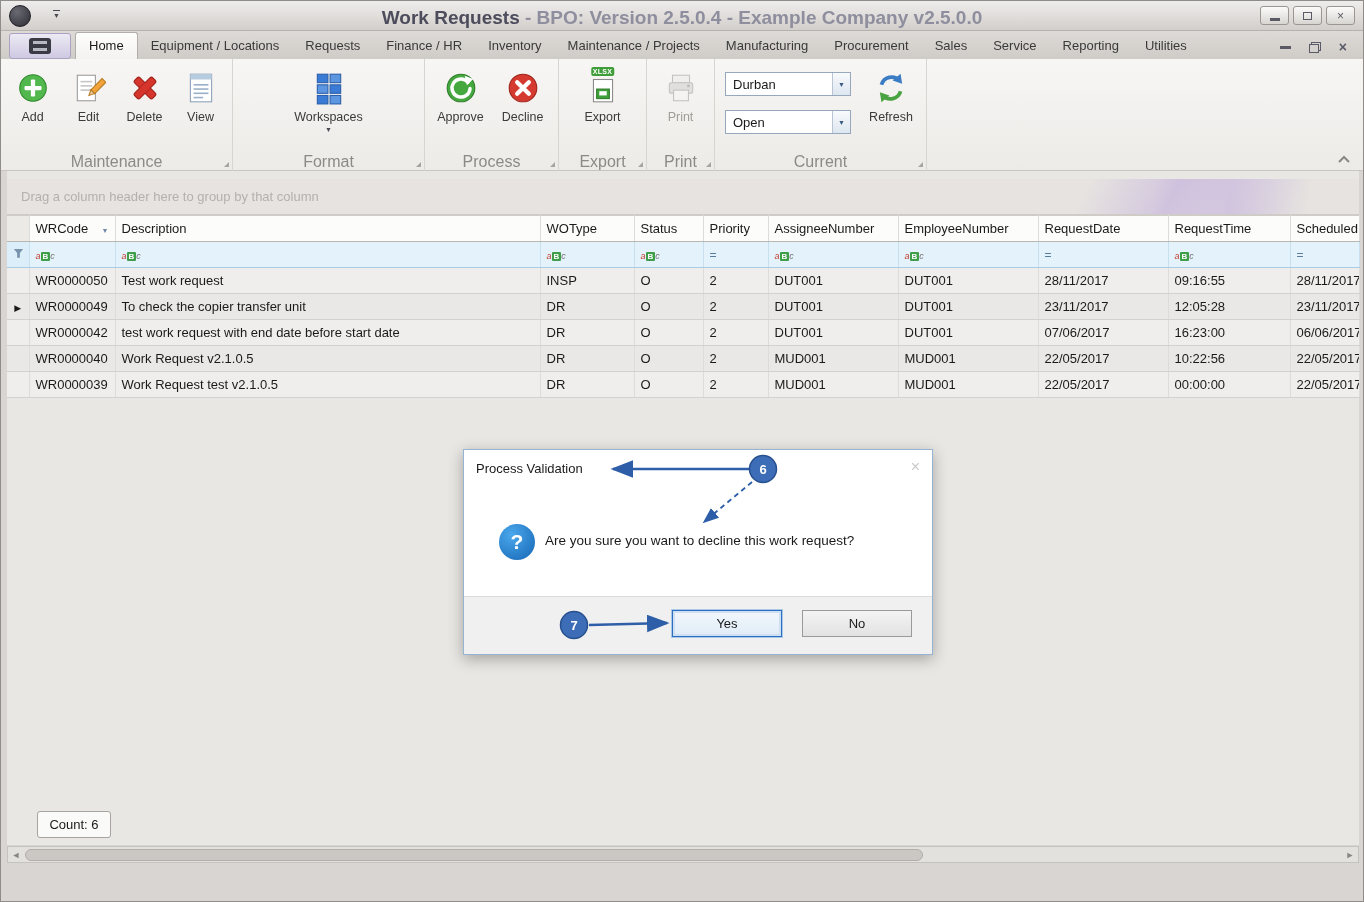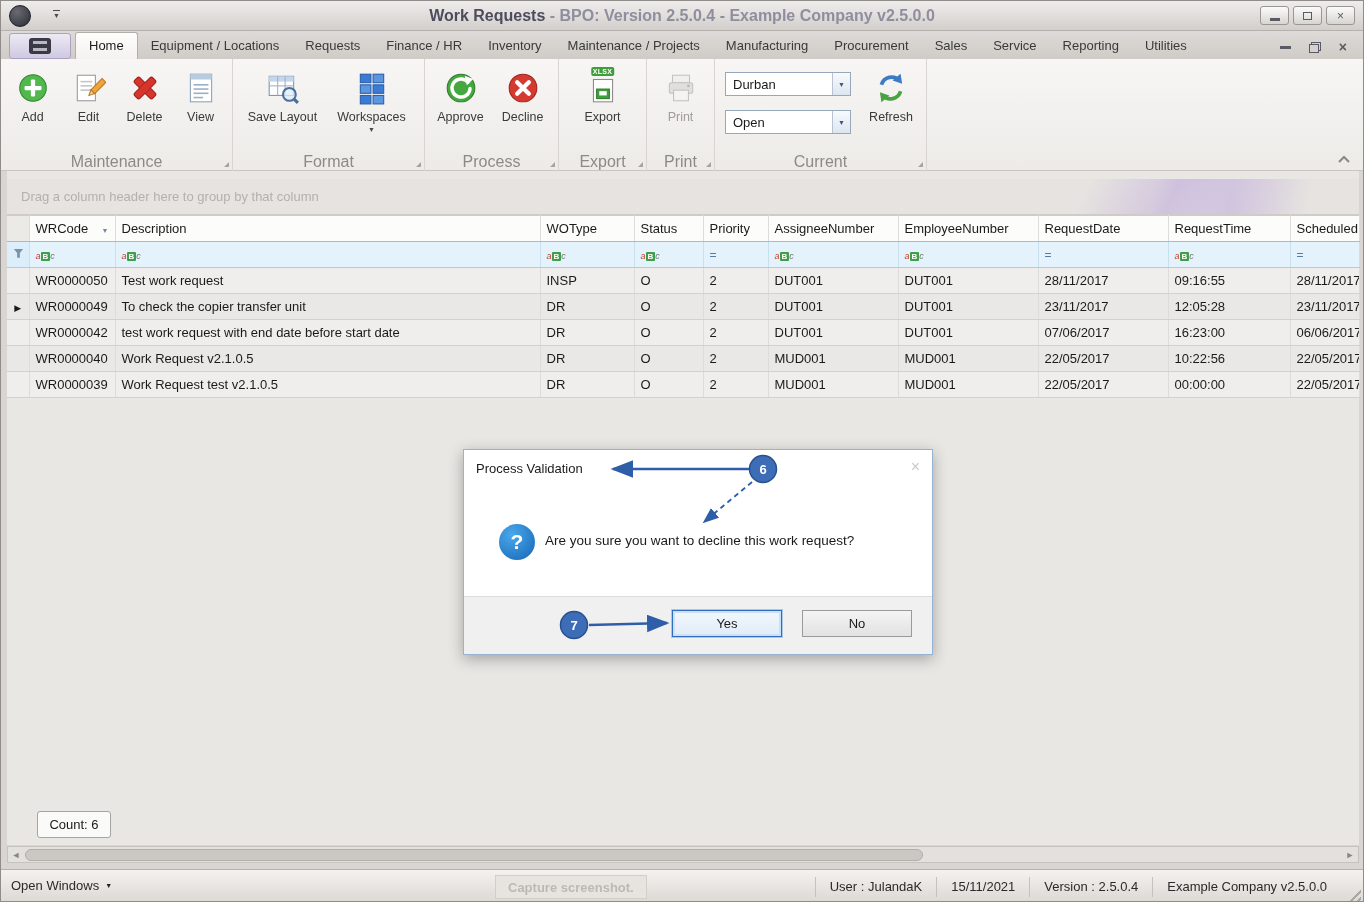--- a/index.html
+++ b/index.html
@@ -5,21 +5,21 @@
   * { margin:0; padding:0; box-sizing:border-box; cursor:default; }
   body { font-family:"Liberation Sans", sans-serif; background:#9a9a9a; }
   .window { position:relative; width:1364px; height:902px; background:#d8d5d2; border:1px solid #8f8c89; overflow:hidden; }
 
   
   .titlebar { position:absolute; left:0; top:0; width:100%; height:30px;
     background:linear-gradient(#efedec,#d2cecb); border-bottom:1px solid #b5b2ae; }
   .app-orb { position:absolute; left:8px; top:4px; width:22px; height:22px; border-radius:50%;
     background:radial-gradient(circle at 35% 30%, #6a6a74, #2c2c34); border:1px solid #1e1e24; }
   .qat-caret { position:absolute; left:52px; top:9px; font-size:7px; color:#4a4a52; border-top:1px solid #4a4a52; padding-top:1px; line-height:8px;}
-  .tb-title { position:absolute; left:0; right:0; top:6px; text-align:center; font-size:16px; }
+  .tb-title { position:absolute; left:0; right:0; top:6px; text-align:center; font-size:19px; }
   .tb-title .t1 { font-weight:bold; color:#4c4c5c; }
   .tb-title .t2 { color:#8e8e9e; font-weight:bold; }
   .winbtns { position:absolute; right:8px; top:5px; display:flex; gap:4px; }
   .wbtn { width:29px; height:19px; border:1px solid #9a9792; border-radius:3px;
     background:linear-gradient(#fbfbfa,#d8d5d1); display:flex; align-items:center; justify-content:center;
     color:#5a5a64; font-size:12px; line-height:1; }
   .wbtn .bar { width:10px; height:3px; background:#5a5a64; margin-top:7px; }
   .wbtn .sq { width:9px; height:8px; border:1.5px solid #5a5a64; }
 
   
@@ -238,32 +238,20 @@
               <line x1="9" y1="25" x2="18" y2="25" stroke="#9ab0c8" stroke-width="1.5"></line>
             </svg>
           <span class="lbl">View</span>
         </div>
       </div>
       <div class="gfooter"><span>Maintenance</span><span class="launcher"></span></div>
     </div>
 
     <div class="rgroup" style="left:232px;width:192px;">
       <div class="gbody">
-        <div class="bigbtn" style="width:86px">
-          <svg class="ic" viewBox="0 0 32 32">
-              <rect x="3" y="5" width="23" height="18" fill="#fff" stroke="#7a94b8"></rect>
-              <rect x="3" y="5" width="23" height="5" fill="#c5d6ea"></rect>
-              <line x1="11" y1="5" x2="11" y2="23" stroke="#9ab0cc"></line>
-              <line x1="18" y1="5" x2="18" y2="23" stroke="#9ab0cc"></line>
-              <line x1="3" y1="14" x2="26" y2="14" stroke="#9ab0cc"></line>
-              <circle cx="22" cy="22" r="6" fill="rgba(225,238,250,.75)" stroke="#4a6e9e" stroke-width="2"></circle>
-              <line x1="26.5" y1="26.5" x2="30" y2="30" stroke="#4a6e9e" stroke-width="3"></line>
-            </svg>
-          <span class="lbl">Save Layout</span>
-        </div>
         <div class="bigbtn" style="width:92px">
           <svg class="ic" viewBox="0 0 32 32">
               <rect x="5" y="3" width="10" height="8" fill="#3a7bd5" stroke="#2a5ea8"></rect>
               <rect x="17" y="3" width="10" height="8" fill="#5c96e0" stroke="#2a5ea8"></rect>
               <rect x="5" y="13" width="10" height="8" fill="#5c96e0" stroke="#2a5ea8"></rect>
               <rect x="17" y="13" width="10" height="8" fill="#3a7bd5" stroke="#2a5ea8"></rect>
               <rect x="5" y="23" width="10" height="8" fill="#3a7bd5" stroke="#2a5ea8"></rect>
               <rect x="17" y="23" width="10" height="8" fill="#5c96e0" stroke="#2a5ea8"></rect>
             </svg>
           <span class="lbl">Workspaces</span>
@@ -471,34 +459,20 @@
   </div>
 
   <div class="count-badge">Count: 6</div>
 
   <div class="hscroll">
     <span class="sarrow">◄</span>
     <div class="sthumb"></div>
     <span class="sarrow right">►</span>
   </div>
 
-  <div class="statusbar">
-    <div class="ow">
-      <span>Open Windows</span>
-      <span class="caret">▼</span>
-    </div>
-    <div class="capture">Capture screenshot.</div>
-    <div class="sright">
-      <span class="sitem">User : JulandaK</span>
-      <span class="sitem">15/11/2021</span>
-      <span class="sitem">Version : 2.5.0.4</span>
-      <span class="sitem">Example Company v2.5.0.0</span>
-    </div>
-    <div class="grip"></div>
-  </div>
 
   <div class="dialog">
     <div class="dlg-title">Process Validation</div>
     <div class="dlg-close">×</div>
     <div class="dlg-body">
       <div class="q-icon">?</div>
       <div class="dlg-msg">Are you sure you want to decline this work request?</div>
     </div>
     <div class="dlg-footer">
       <div class="dbtn yes"><span class="al">Yes</span></div>

